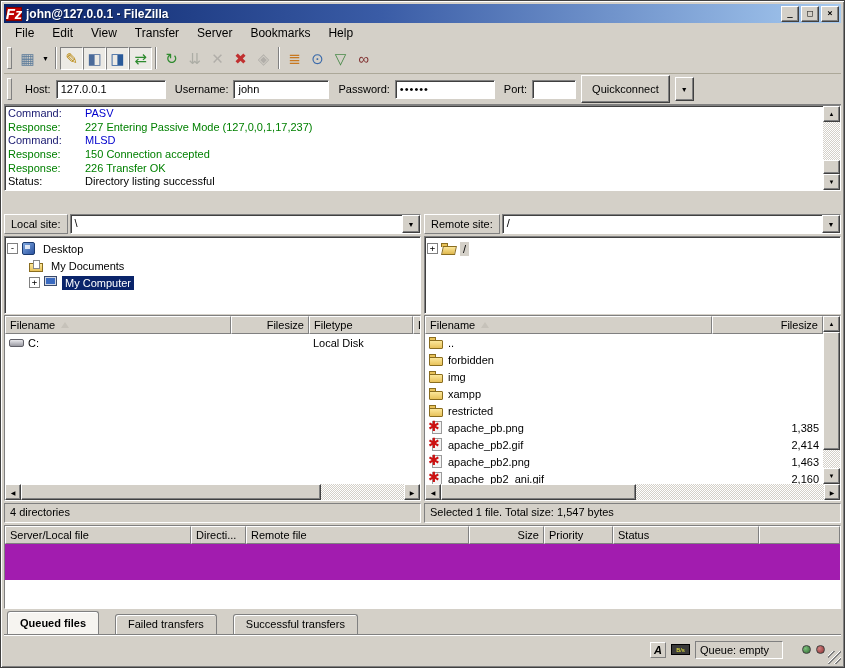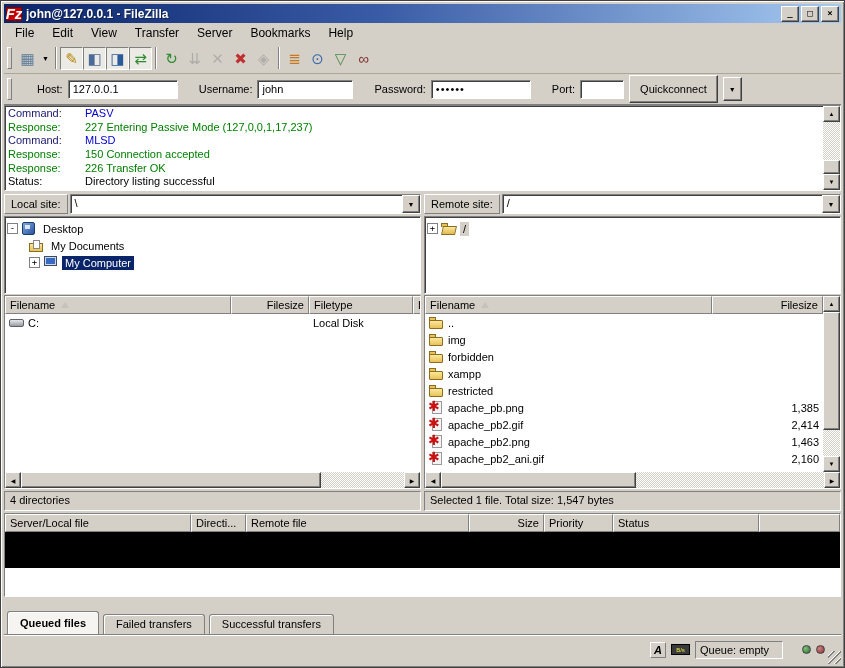--- a/index.html
+++ b/index.html
@@ -31,21 +31,21 @@
   .grip{width:3px;height:20px;border:1px solid;border-color:#fff #808080 #808080 #fff;margin:0 4px 0 1px;}
   .tbtn{width:23px;height:23px;display:flex;align-items:center;justify-content:center;
     font-size:15px;line-height:1;box-sizing:border-box;}
   .tbtn.pressed{border:1px solid;border-color:#808080 #fff #fff #808080;background:#ECEAE5;}
   .tbtn.disabled{opacity:.45;filter:grayscale(.8);}
   .tb-drop{width:13px;height:23px;display:flex;align-items:center;justify-content:center;font-size:7px;}
   .tsep{width:1px;height:22px;background:#808080;border-right:1px solid #fff;margin:0 3px;}
   
   .quickbar{height:30px;flex:0 0 30px;display:flex;align-items:center;gap:5px;padding:0 2px;
     border-bottom:1px solid #808080;}
-  .q-label{margin-left:16px;text-align:right;}
+  .q-label{margin-left:4px;text-align:right;}
   .field{background:#fff;border:1px solid;border-color:#808080 #fff #fff #808080;
     box-shadow:inset 1px 1px 0 #404040;height:19px;box-sizing:border-box;padding:2px 4px;
     white-space:nowrap;overflow:hidden;}
   .f-host{width:110px;} .f-user{width:96px;} .f-pass{width:100px;letter-spacing:1px;} .f-port{width:44px;}
   .qc-btn{height:22px;padding:2px 10px;background:#D4D0C8;border:1px solid;border-color:#fff #404040 #404040 #fff;
     box-shadow:inset -1px -1px 0 #808080;display:flex;align-items:center;}
   .qc-drop{width:17px;height:22px;background:#D4D0C8;border:1px solid;border-color:#fff #404040 #404040 #fff;
     box-shadow:inset -1px -1px 0 #808080;display:flex;align-items:center;justify-content:center;font-size:7px;}
   
   .log{height:86px;flex:0 0 86px;background:#fff;border:1px solid;border-color:#808080 #fff #fff #808080;
@@ -64,21 +64,21 @@
   .sbtn{background:#D4D0C8;border:1px solid;border-color:#fff #404040 #404040 #fff;
     box-shadow:inset -1px -1px 0 #808080;display:flex;align-items:center;justify-content:center;
     font-size:6px;box-sizing:border-box;color:#000;}
   .vscroll .sbtn{height:16px;flex:0 0 16px;}
   .hscroll .sbtn{width:16px;flex:0 0 16px;}
   .sthumb{background:#D4D0C8;border:1px solid;border-color:#fff #404040 #404040 #fff;
     box-shadow:inset -1px -1px 0 #808080;box-sizing:border-box;}
   .strack{flex:1;}
   
   .main{flex:1;display:flex;margin-top:2px;min-height:0;}
-  .pane{flex:1;display:flex;flex-direction:column;min-width:0;}
+  .pane{flex:1;display:flex;flex-direction:column;min-width:0;margin-top:20px;}
   .pane-divider{width:3px;flex:0 0 3px;}
   .sitebar{height:22px;flex:0 0 22px;display:flex;align-items:center;gap:2px;}
   .site-label{border:1px solid;border-color:#fff #808080 #808080 #fff;padding:2px 6px;height:20px;
     box-sizing:border-box;display:flex;align-items:center;}
   .combo{flex:1;display:flex;height:20px;box-sizing:border-box;background:#fff;
     border:1px solid;border-color:#808080 #fff #fff #808080;box-shadow:inset 1px 1px 0 #404040;}
   .combo-value{flex:1;padding:2px 4px;white-space:nowrap;overflow:hidden;}
   .combo-btn{width:16px;background:#D4D0C8;border:1px solid;border-color:#fff #404040 #404040 #fff;
     box-shadow:inset -1px -1px 0 #808080;display:flex;align-items:center;justify-content:center;font-size:7px;}
   .treebox{height:78px;flex:0 0 78px;background:#fff;border:1px solid;border-color:#808080 #fff #fff #808080;
@@ -132,26 +132,26 @@
   .icon-desktop::before{content:"";position:absolute;left:4px;top:3px;width:5px;height:4px;background:#fff;opacity:.8;z-index:1;}
   .icon-computer::before{content:"";position:absolute;left:1px;top:0;width:13px;height:10px;
     background:#cfd6e4;border:1px solid #3a4a6a;box-sizing:border-box;}
   .icon-computer::after{content:"";position:absolute;left:3px;top:2px;width:9px;height:6px;background:#3A6AC0;}
   .icon-docs-folder::after{content:"";position:absolute;left:0;top:4px;width:14px;height:9px;
     background:linear-gradient(#FCE79A,#E8C25A);border:1px solid #8a6d1f;box-sizing:border-box;}
   .icon-docs-folder::before{content:"";position:absolute;left:4px;top:1px;width:7px;height:9px;
     background:#fff;border:1px solid #888;z-index:1;box-sizing:border-box;}
   
   .queue{height:84px;flex:0 0 84px;margin-top:2px;display:flex;flex-direction:column;
-    border:1px solid;border-color:#808080 #fff #fff #808080;background:#000000;box-sizing:border-box;gap:36px;}
+    border:1px solid;border-color:#808080 #fff #fff #808080;background:#a21caf;box-sizing:border-box;gap:36px;}
   .qc1{width:186px;flex:0 0 186px;} .qc2{width:55px;flex:0 0 55px;} .qc3{width:223px;flex:0 0 223px;}
   .qc4{width:75px;flex:0 0 75px;} .qc5{width:69px;flex:0 0 69px;} .qc6{width:146px;flex:0 0 146px;} .qc7{flex:1;}
   .queue-body{flex:1;background:#fff;}
   
-  .tabs{height:24px;flex:0 0 24px;display:flex;align-items:flex-end;padding:1px 0 0 3px;gap:4px;margin-top:12px;}
+  .tabs{height:24px;flex:0 0 24px;display:flex;align-items:flex-end;padding:1px 0 0 3px;gap:16px;}
   .tab{background:#D4D0C8;border:1px solid #808080;border-bottom:none;border-radius:3px 3px 0 0;
     box-shadow:inset 1px 1px 0 #fff;padding:3px 12px 2px;height:20px;box-sizing:border-box;margin-top:3px;}
   .tab.active{background:#F6F4F0;font-weight:bold;margin-top:0;height:23px;padding-top:5px;}
   
   .statusbar{height:25px;flex:0 0 25px;display:flex;align-items:center;justify-content:flex-end;
     gap:5px;padding:2px 16px 2px 2px;border-top:1px solid #808080;box-shadow:0 1px 0 #fff inset;}
   .type-icon{width:16px;height:16px;background:#D4D0C8;border:1px solid;border-color:#fff #808080 #808080 #fff;
     display:flex;align-items:center;justify-content:center;font-size:11px;font-style:italic;font-weight:bold;box-sizing:border-box;}
   .speed-icon{width:19px;height:11px;background:#3a3a3a;color:#E8E840;font-size:6px;
     display:flex;align-items:center;justify-content:center;border:1px solid #000;box-sizing:border-box;letter-spacing:0;}
@@ -357,28 +357,28 @@
               <div class="lrow">
                 <div class="lcell rc1">
                     <span class="icon icon-folder"></span>
                     <span>..</span>
                   </div>
                 <div class="lcell rc2 num"></div>
               </div>
               <div class="lrow">
                 <div class="lcell rc1">
                     <span class="icon icon-folder"></span>
+                    <span>forbidden</span>
+                  </div>
+                <div class="lcell rc2 num"></div>
+              </div>
+              <div class="lrow">
+                <div class="lcell rc1">
+                    <span class="icon icon-folder"></span>
                     <span>img</span>
-                  </div>
-                <div class="lcell rc2 num"></div>
-              </div>
-              <div class="lrow">
-                <div class="lcell rc1">
-                    <span class="icon icon-folder"></span>
-                    <span>forbidden</span>
                   </div>
                 <div class="lcell rc2 num"></div>
               </div>
               <div class="lrow">
                 <div class="lcell rc1">
                     <span class="icon icon-folder"></span>
                     <span>xampp</span>
                   </div>
                 <div class="lcell rc2 num"></div>
               </div>

